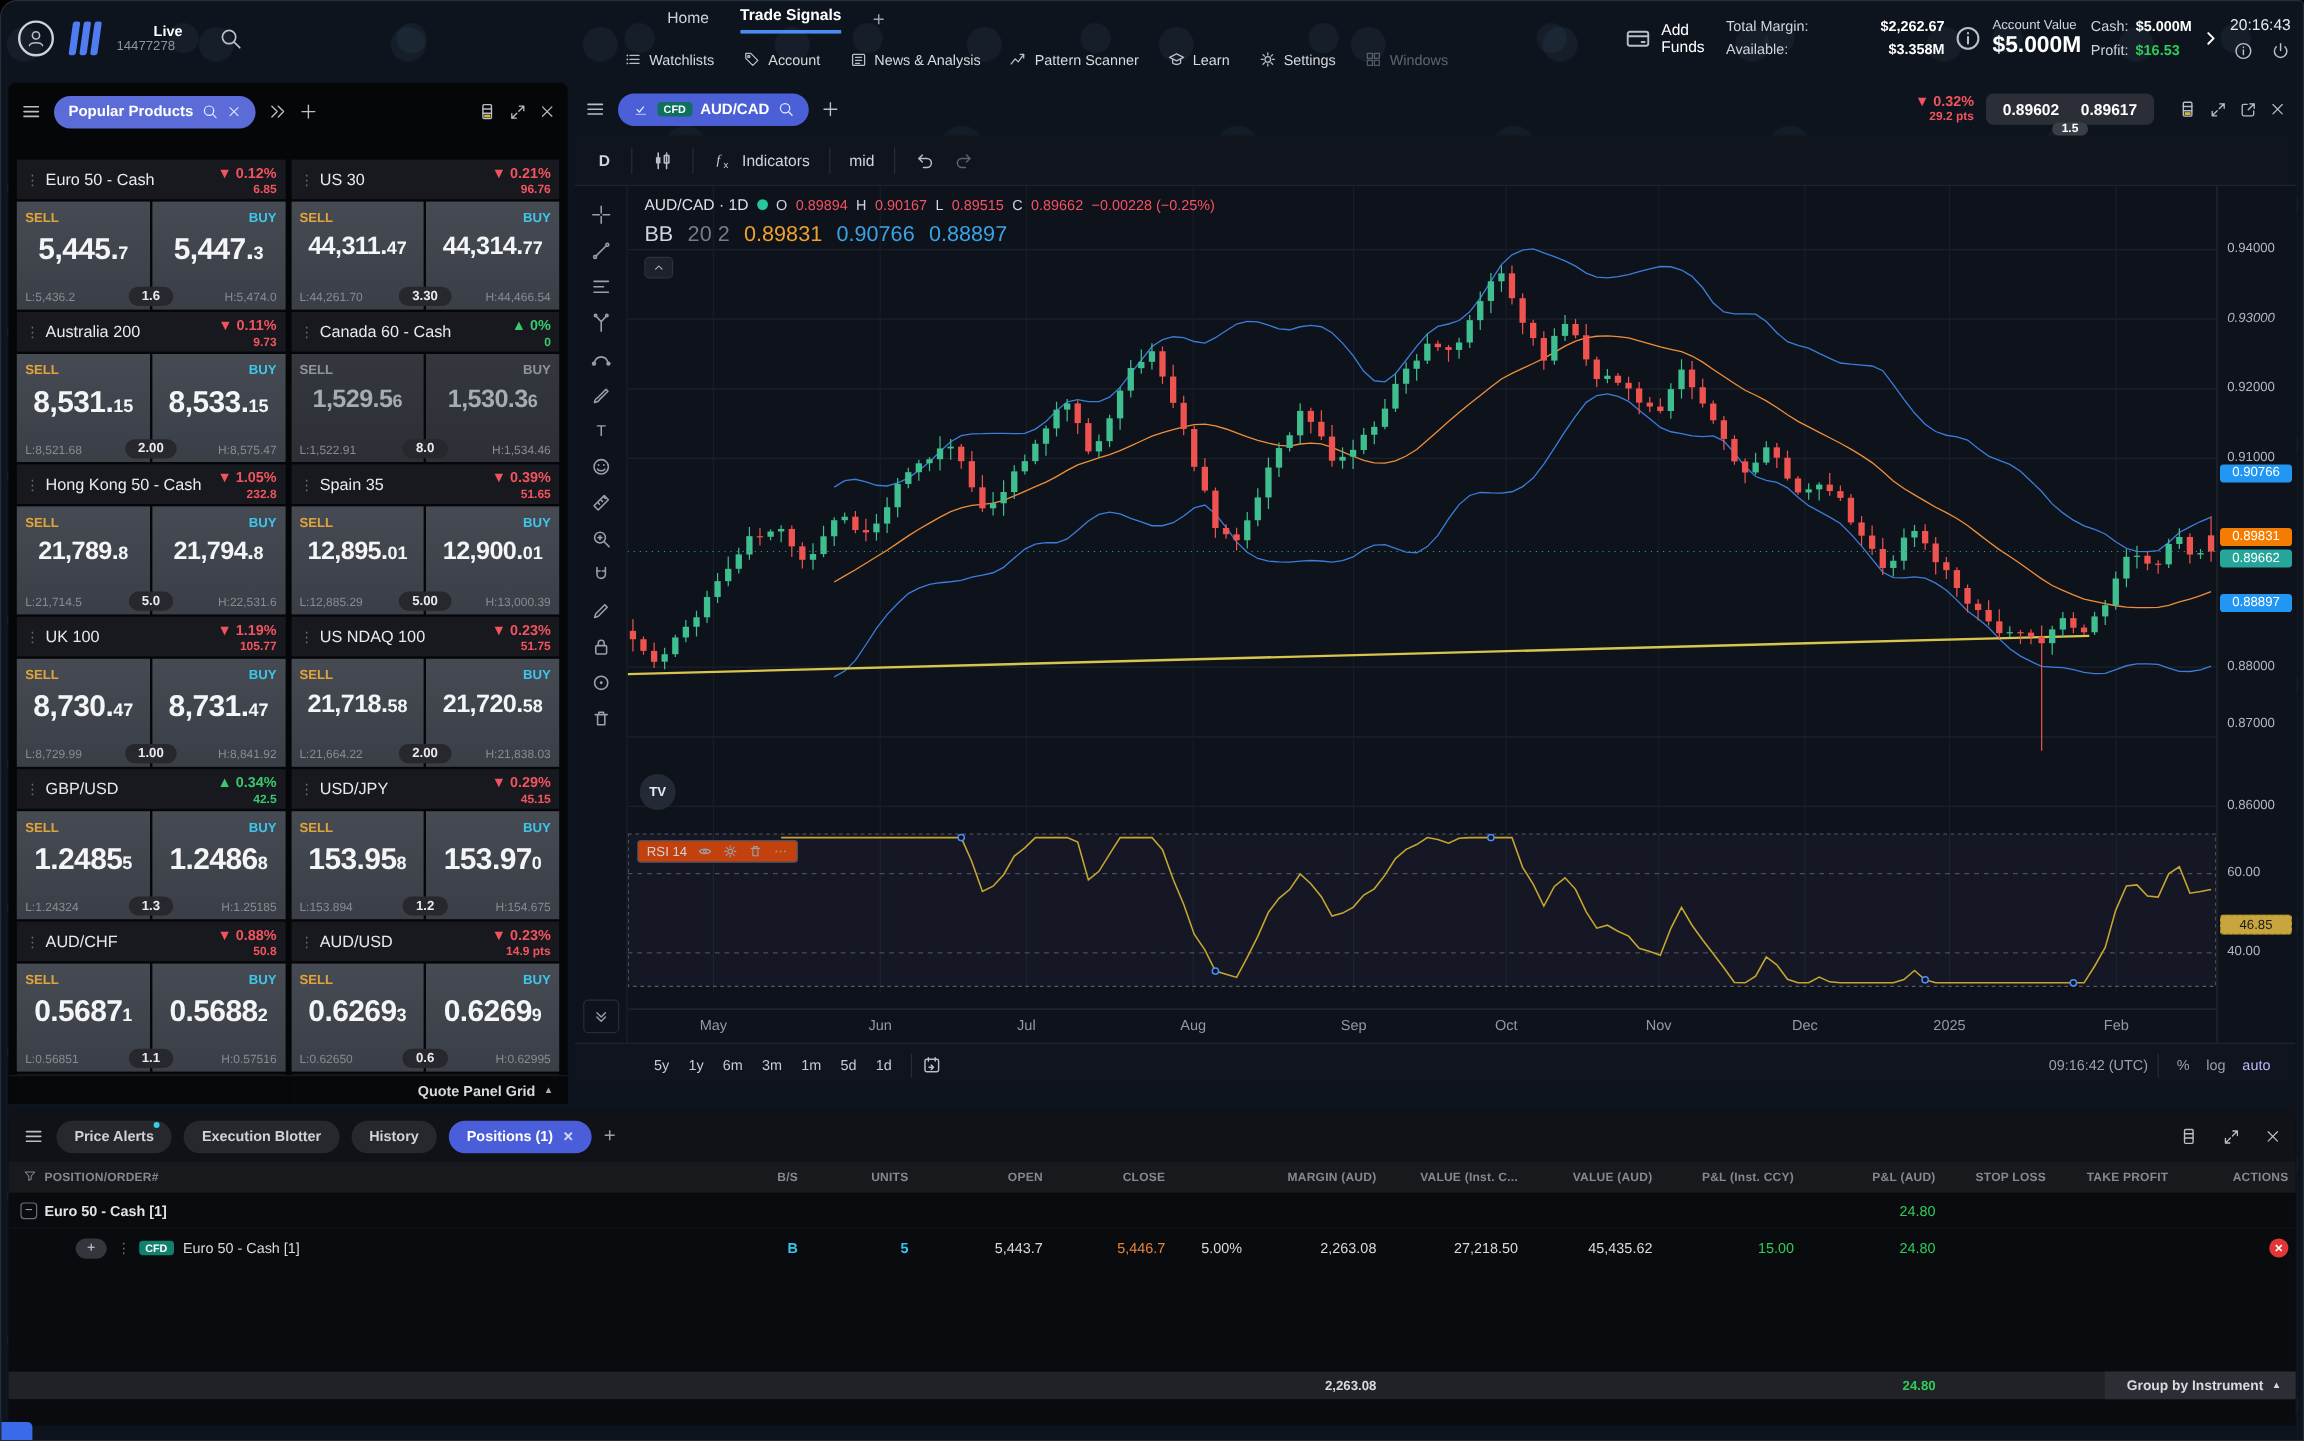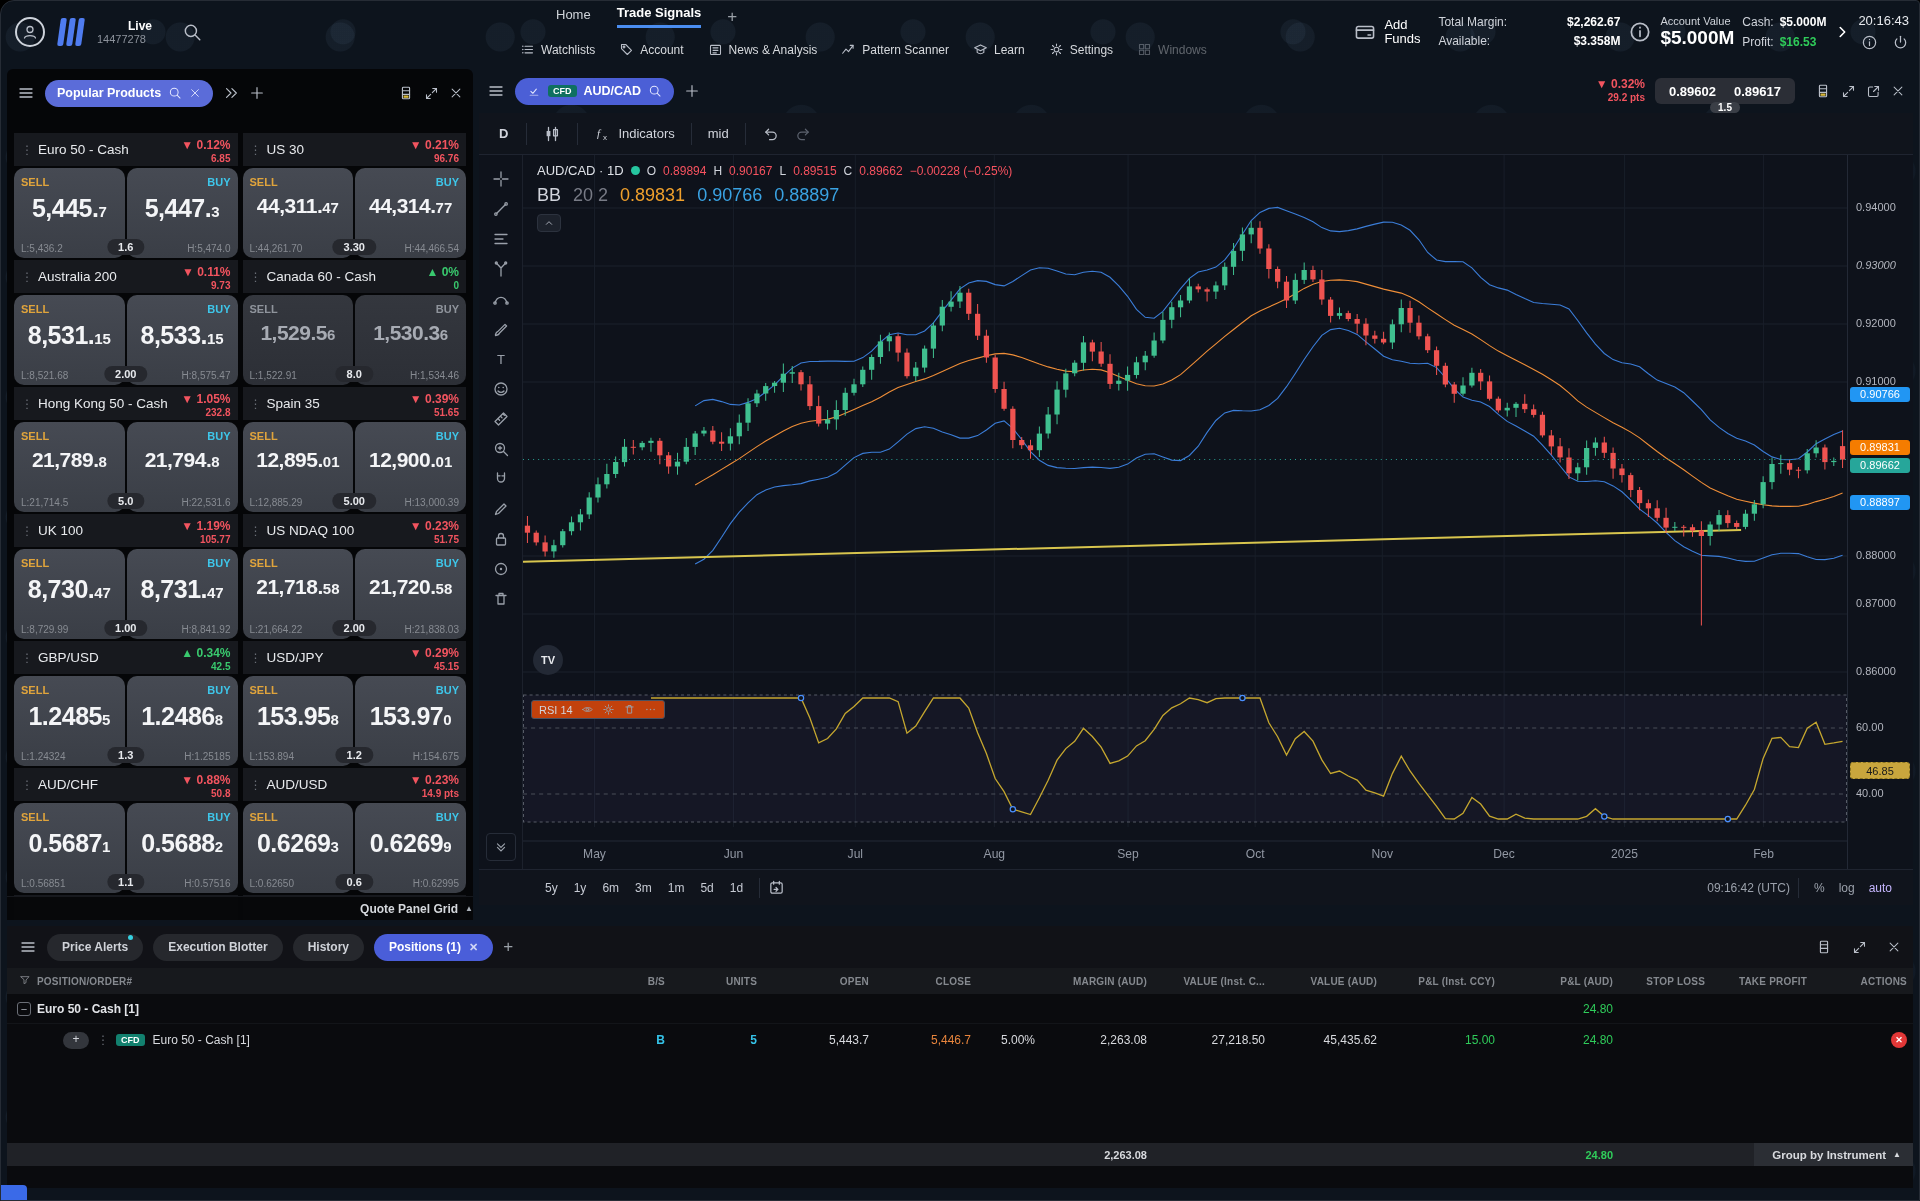--- a/index.html
+++ b/index.html
@@ -57,35 +57,35 @@
   .qp-grid { display:grid; grid-template-columns:1fr 1fr; gap:2px 5px; padding:16px 7px 0; }
   .card { height:125px; }
   .card-head { height:33px; background:#17191e; display:flex; align-items:center; padding:0 7px; gap:6px; }
   .drag { color:#6a6e76; font-size:12px; letter-spacing:-1px; }
   .pname { font-size:13.5px; font-weight:400; color:#e8eaed; flex:1; white-space:nowrap; }
   .pchg { text-align:right; line-height:1.15; }
   .pchg .l1 { font-size:12px; font-weight:bold; }
   .pchg .l2 { font-size:10px; font-weight:bold; }
   .pchg.down { color:#f2545f; } .pchg.up { color:#39c96e; }
   .card-body { position:relative; display:flex; gap:2px; height:90px; margin-top:2px; }
-  .cell { flex:1; position:relative; background:linear-gradient(#464a53,#3a3e46); padding:4px 7px;border-radius:10px; }
+  .cell { flex:1; position:relative; background:linear-gradient(#464a53,#3a3e46); padding:4px 7px; }
   .cell .lbl { font-size:11px; font-weight:bold; color:#e0a43c; }
   .cell.buy { text-align:right; }
   .cell.buy .lbl { color:#3ec6ea; }
   .cell .price { position:absolute; top:26px; left:0; right:0; text-align:center; color:#f4f5f7; font-weight:bold; }
   .cell .price .main { font-size:25px; letter-spacing:-.5px; }
   .cell .price.longp .main { font-size:21px; }
   .cell .price .small { font-size:15px; }
   .cell .lh { position:absolute; bottom:4px; font-size:10px; color:#878b92; }
   .cell.sell .lh { left:7px; } .cell.buy .lh { right:7px; }
   .card-body.off .cell { background:linear-gradient(#34373e,#2c2f36); }
   .card-body.off .lbl { color:#8f949c !important; }
   .card-body.off .price { color:#a7abb3; }
   .spread { position:absolute; bottom:3px; left:50%; transform:translateX(-50%); background:#26282e; border-radius:10px; padding:2px 11px; font-size:11px; font-weight:bold; color:#e8eaee; z-index:2; }
-  .qp-foot { position:absolute; bottom:0; left:0; right:0; height:24px; background:rgba(6,7,9,.95); border-top:1px solid #17191e; display:flex; align-items:center; justify-content:flex-end; gap:7px; font-size:12px; font-weight:bold; color:#d5d8dd; z-index:5; }
+  .qp-foot { position:absolute; bottom:0; left:0; right:0; height:24px; background:rgba(6,7,9,.95); border-top:1px solid #17191e; display:flex; align-items:center; justify-content:flex-end; gap:7px; padding-right:12px; font-size:12px; font-weight:bold; color:#d5d8dd; z-index:5; }
   .qp-foot .tri { font-size:8px; color:#aab0b8; }
   
   .cpanel { flex:1; display:flex; flex-direction:column; }
   .cp-head { height:44px; display:flex; align-items:center; gap:10px; padding:0 8px; }
   .cfd-badge { background:#0f7060; border-radius:3px; padding:1px 5px; font-size:9px; font-weight:bold; color:#fff; }
   .cp-head .spacer { flex:1; }
   .hr-pct { text-align:right; line-height:1.15; color:#f2545f; font-weight:bold; }
   .hr-pct .l1 { font-size:12px; } .hr-pct .l2 { font-size:10px; }
   .px-pill { position:relative; background:#2b2e36; border-radius:6px; height:26px; display:flex; align-items:center; gap:18px; padding:0 14px; font-size:13px; font-weight:bold; color:#fff; }
   .px-pill .sp { position:absolute; left:50%; bottom:-9px; transform:translateX(-50%); background:#3a3e46; border-radius:8px; padding:0 8px; font-size:10px; }

